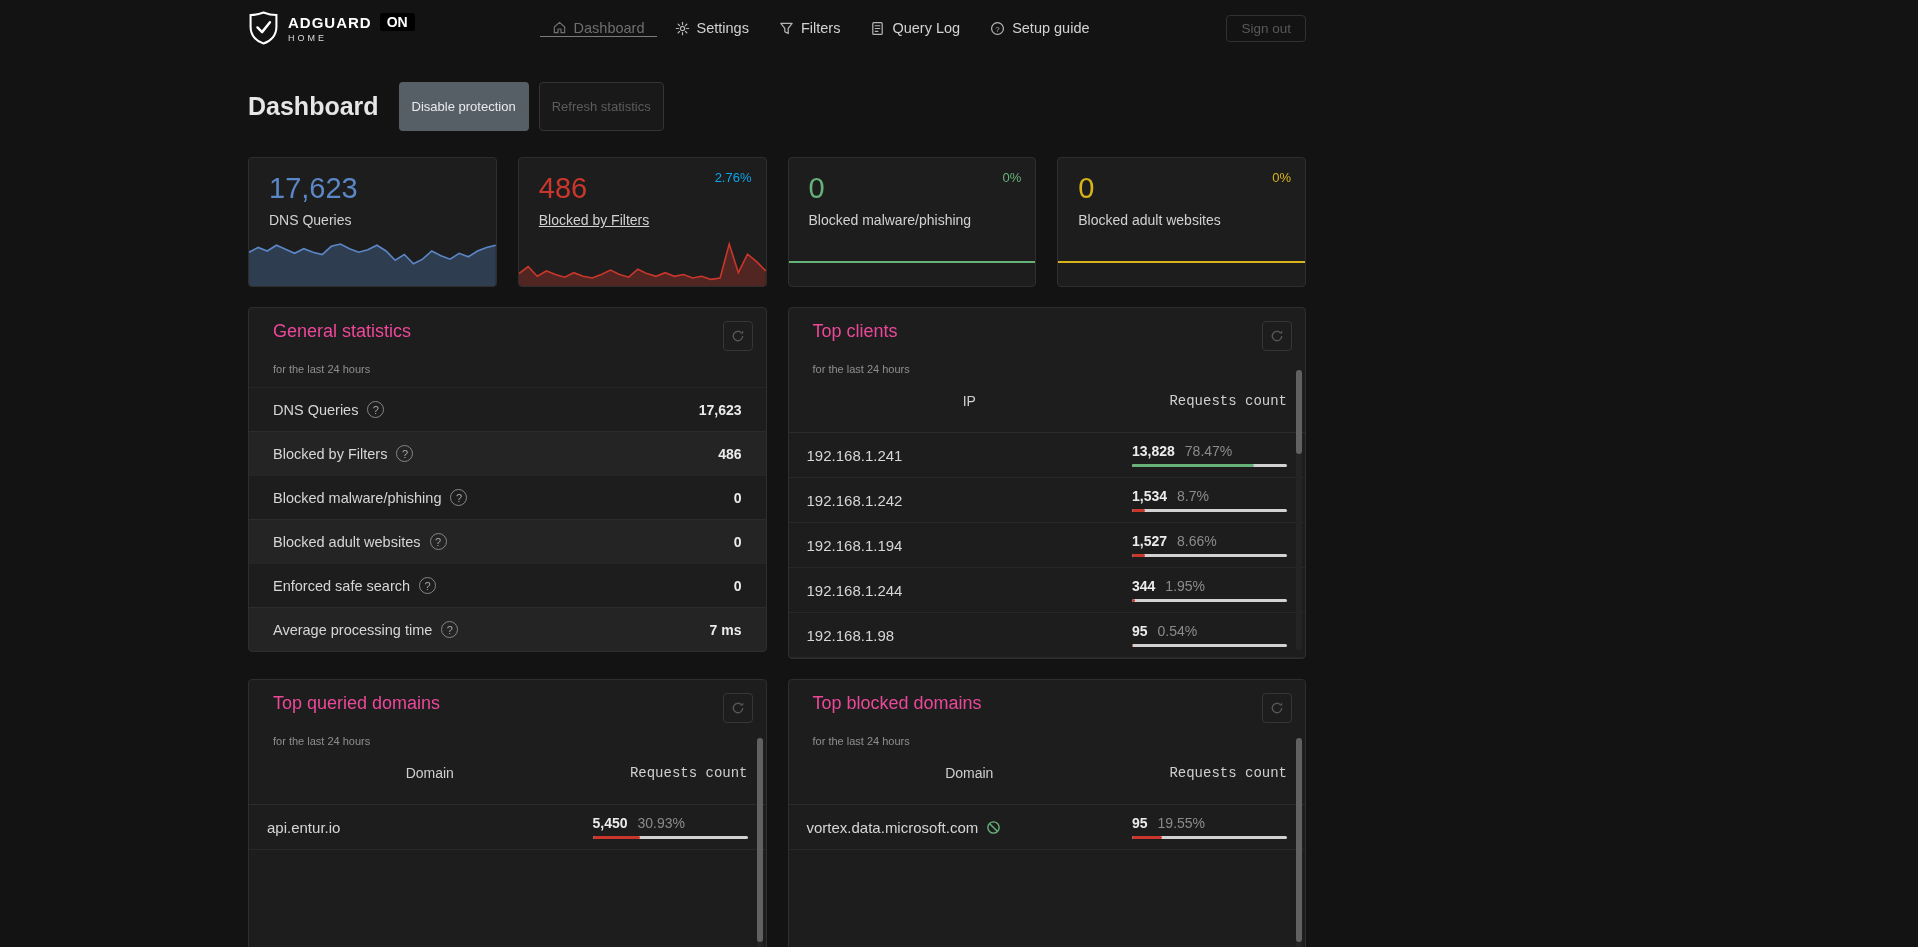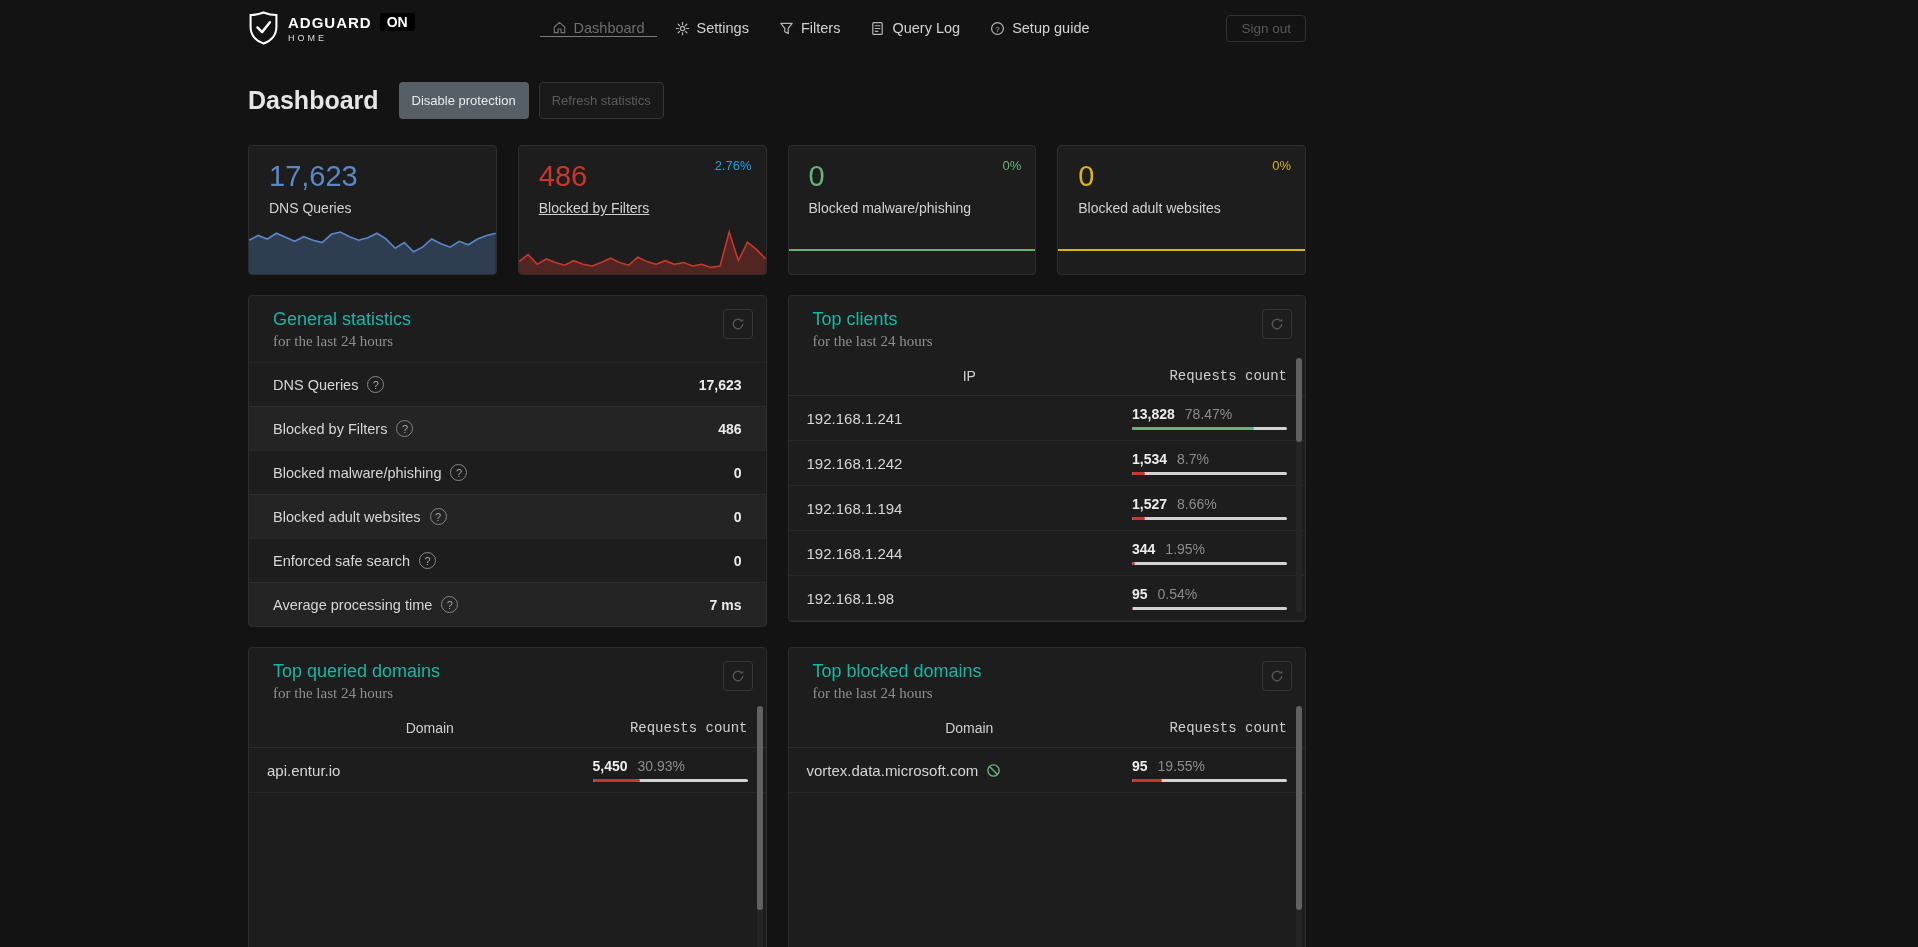--- a/index.html
+++ b/index.html
@@ -23,21 +23,21 @@
   .nav-item.active { color:#6f6f6f; border-bottom:1px solid #7b7b7b; }
   .nav-item.active .nav-icon { color:#6f6f6f; }
   .signout { align-self:center; background:transparent; border:1px solid #313131;
              color:#585858; font-size:13.5px; padding:5px 14px; border-radius:4px;
              font-family:inherit; cursor:pointer; }
 
   
   .container { width:1058px; margin-left:248px; padding-top:26px; }
   .page-head { display:flex; align-items:center; gap:10px; }
   .page-head h1 { font-size:25px; font-weight:700; color:#e6e6e6; margin-right:10px; }
-  .btn { font-size:13px; padding:10px 12px; border-radius:4px; border:1px solid transparent;
+  .btn { font-size:13px; padding:16px 12px; border-radius:4px; border:1px solid transparent;
          font-family:inherit; cursor:pointer; }
   .btn-gray  { background:#575f66; color:#e8ebee; }
   .btn-ghost { background:#191919; border-color:#343434; color:#5c5c5c; }
 
   
   .stat-grid { display:grid; grid-template-columns:repeat(4,1fr); gap:21px; margin-top:26px; }
   .stat-card { position:relative; height:130px; background:#1d1d1d; border:1px solid #2e2e2e;
                border-radius:4px; overflow:hidden; padding:14px 20px; }
   .stat-value { font-size:29px; line-height:1.15; }
   .stat-label { font-size:14px; color:#d2d2d2; margin-top:7px; display:inline-block; }
@@ -45,38 +45,38 @@
   .stat-pct { position:absolute; top:12px; right:14px; font-size:13px; }
   .spark { position:absolute; left:0; bottom:0; width:100%; height:46px; display:block; }
   .flat-line { position:absolute; left:0; right:0; bottom:23px; height:2px; }
 
   
   .two-col { display:grid; grid-template-columns:1fr 1fr; gap:21px; margin-top:20px; align-items:start; }
   .card { position:relative; background:#1d1d1d; border:1px solid #2e2e2e; border-radius:4px; overflow:hidden; }
   .card.tall { height:330px; }
   .card-head { display:flex; justify-content:space-between; align-items:flex-start;
                padding:13px 13px 10px 24px; }
-  .card-title { font-size:18px; color:#14b8a6; }
-  .card-sub { font-size:15px; color:#8f8f8f; margin-top:3px;font-family:Liberation Serif, serif; }
+  .card-title { font-size:18px; color:#ec4899; }
+  .card-sub { font-size:11px; color:#8f8f8f; margin-top:21px; }
   .icon-btn { width:30px; height:30px; border:1px solid #363636; border-radius:4px;
               background:transparent; color:#575757; display:flex; align-items:center;
               justify-content:center; cursor:pointer; }
 
   
   .gs-table { margin-top:2px; }
   .gs-row { display:flex; justify-content:space-between; align-items:center; height:44px;
             padding:0 24px; border-top:1px solid rgba(255,255,255,0.04); }
   .gs-row:nth-child(even) { background:rgba(255,255,255,0.035); }
   .gs-label { display:flex; align-items:center; gap:9px; font-size:14.5px; color:#d6d6d6; }
   .qmark { width:17px; height:17px; border:1px solid #868686; border-radius:50%; font-size:11px;
            color:#a2a2a2; display:inline-flex; align-items:center; justify-content:center; cursor:pointer; }
   .gs-value { font-weight:700; font-size:14px; color:#ebebeb; }
 
   
-  .tbl-head { display:flex; align-items:center; padding:8px 18px 11px 18px;
+  .tbl-head { display:flex; align-items:center; padding:8px 18px 23px 18px;
               border-bottom:1px solid #2c2c2c; font-size:14px; color:#cfcfcf; }
   .col-l { flex:1; text-align:center; }
   .col-r { width:155px; text-align:right;font-family:Liberation Mono, monospace; }
   .t-row { display:flex; align-items:center; padding:10px 18px;
            border-bottom:1px solid rgba(255,255,255,0.05); }
   .t-left { flex:1; font-size:15px; color:#d6d6d6; display:flex; align-items:center; gap:8px; }
   .t-right { width:155px; }
   .t-nums { display:flex; align-items:flex-start; gap:10px; }
   .t-count { font-weight:700; font-size:14px; color:#ececec; }
   .t-pct { font-size:14px; color:#8b8b8b; }

